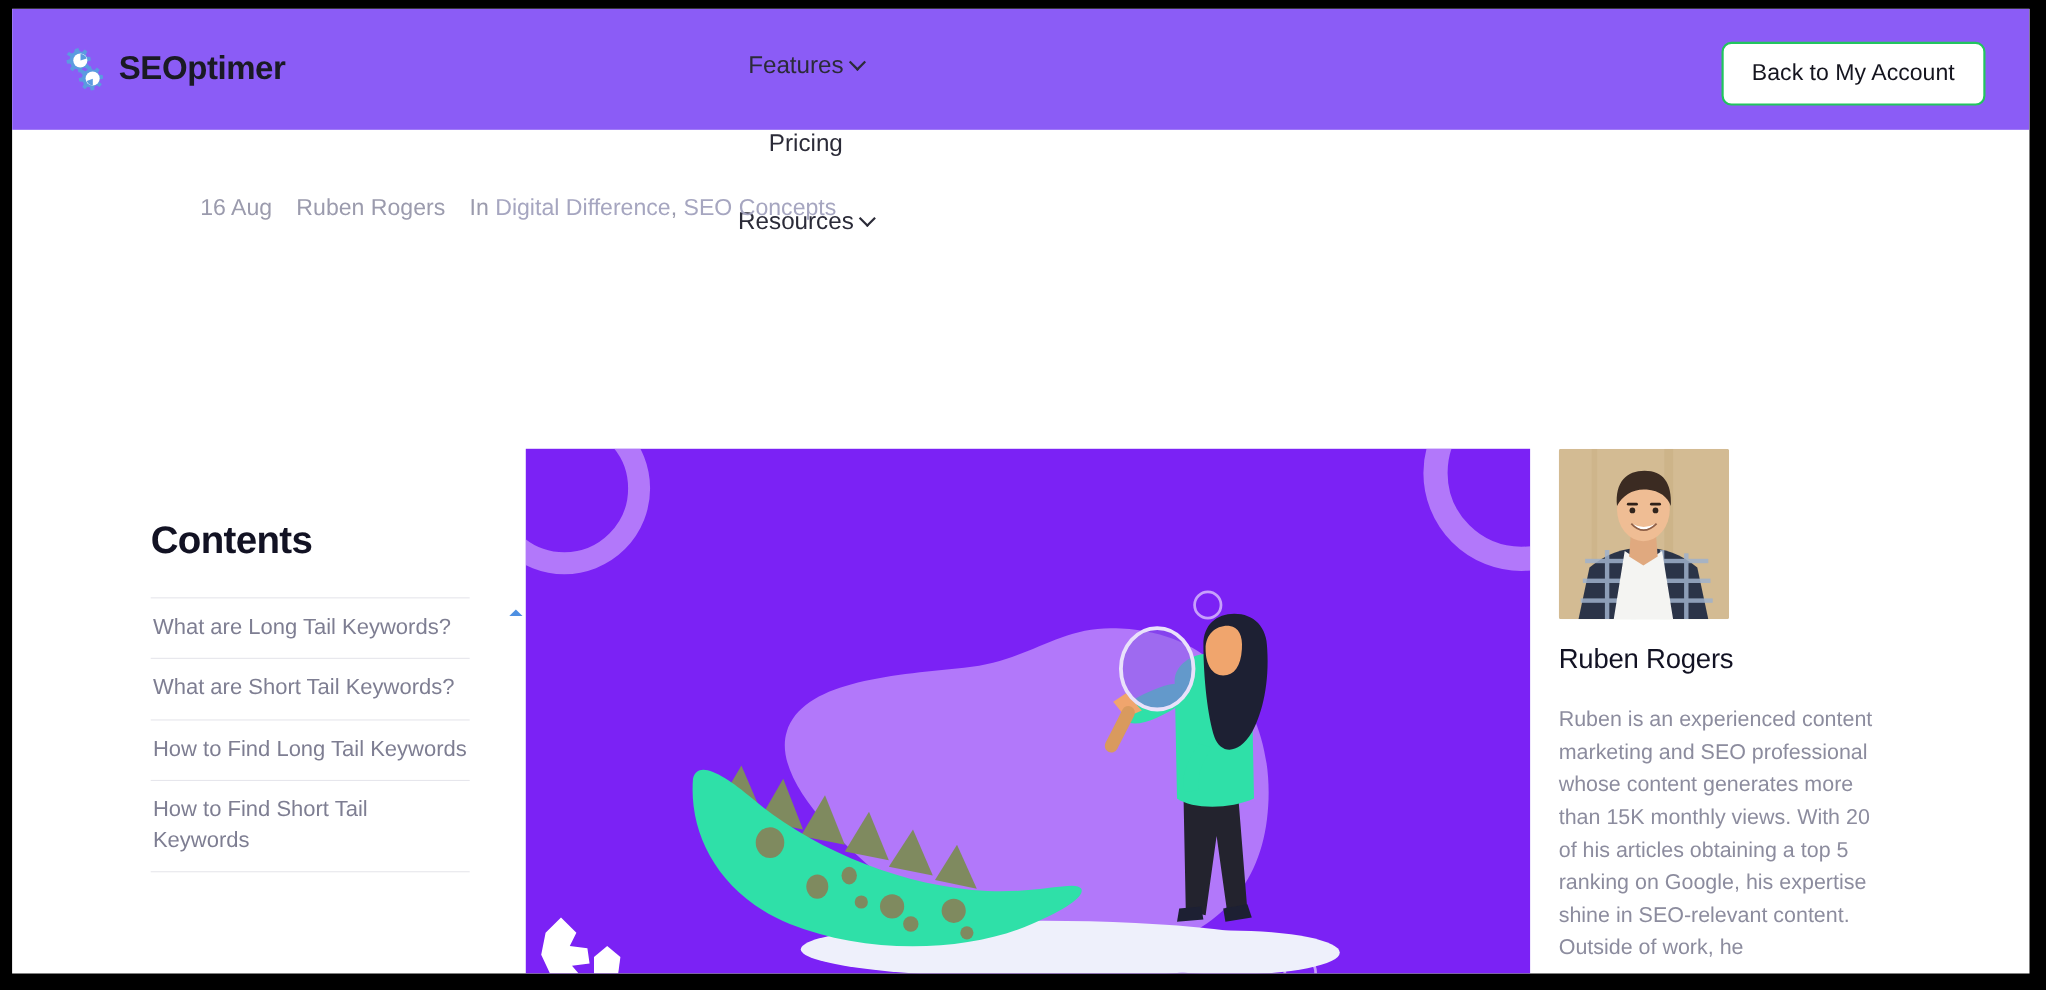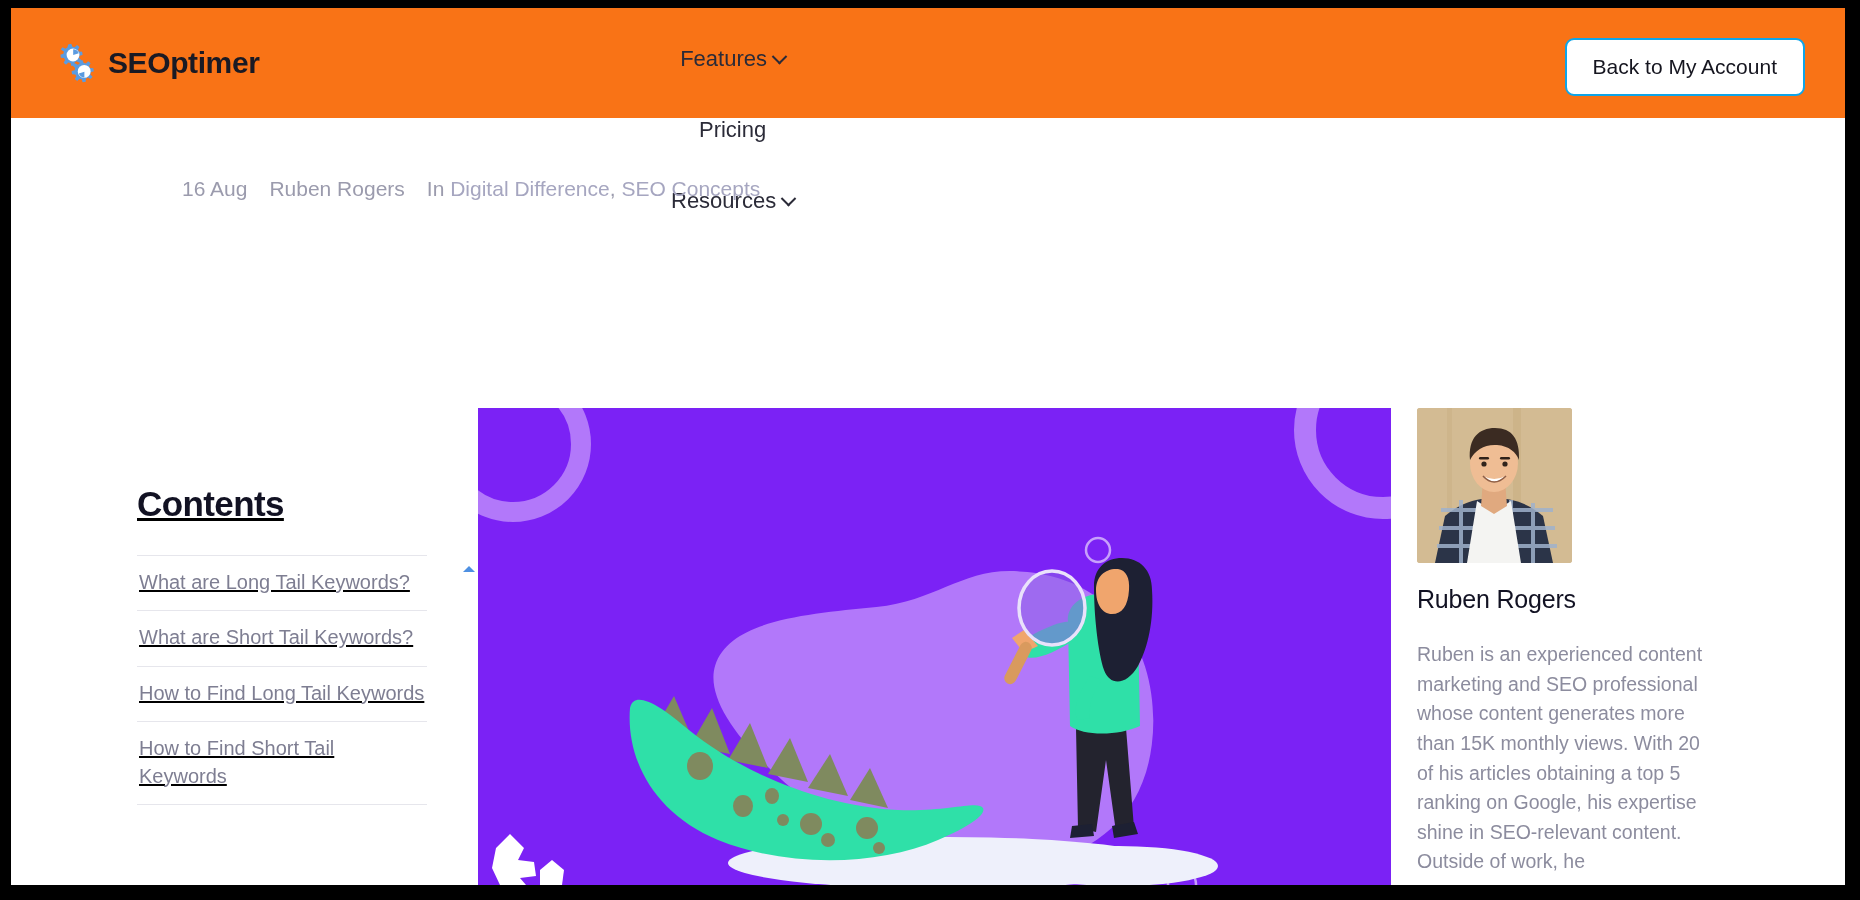--- a/index.html
+++ b/index.html
@@ -30,21 +30,21 @@
     background: #ffffff;
     overflow: hidden;
   }
 
   
   .site-header {
     position: absolute;
     left: 0; top: 0;
     width: 1834px;
     height: 110px;
-    background: #f97316;
+    background: #8b5cf6;
   }
 
   .brand {
     position: absolute;
     left: 40px;
     top: 33px;
     display: flex;
     align-items: center;
     gap: 11px;
     cursor: pointer;
@@ -86,21 +86,21 @@
   }
 
   .account-btn {
     position: absolute;
     right: 40px;
     top: 30px;
     height: 58px;
     padding: 0 26px;
     display: flex;
     align-items: center;
-    border: 2px solid #0ea5e9;
+    border: 2px solid #22c55e;
     border-radius: 9px;
     background: #ffffff;
     font-size: 21px;
     color: #15151f;
     font-family: "Liberation Sans", sans-serif;
     cursor: pointer;
     white-space: nowrap;
   }
 
   
@@ -128,21 +128,21 @@
   
   .content-area {
     position: absolute;
     left: 0;
     top: 462px;
     width: 1834px;
     height: 415px;
   }
 
   
-  .toc { position: absolute; left: 126px; top: 16px; width: 290px; text-decoration: underline; }
+  .toc { position: absolute; left: 126px; top: 4px; width: 290px; }
   .toc-title {
     font-size: 35px;
     font-weight: 700;
     color: #121223;
     letter-spacing: -0.6px;
     line-height: 1;
     margin-bottom: 34px;
   }
   .toc-list { position: relative; border-top: 1px solid #e6e6ec; }
   .toc-entry {

